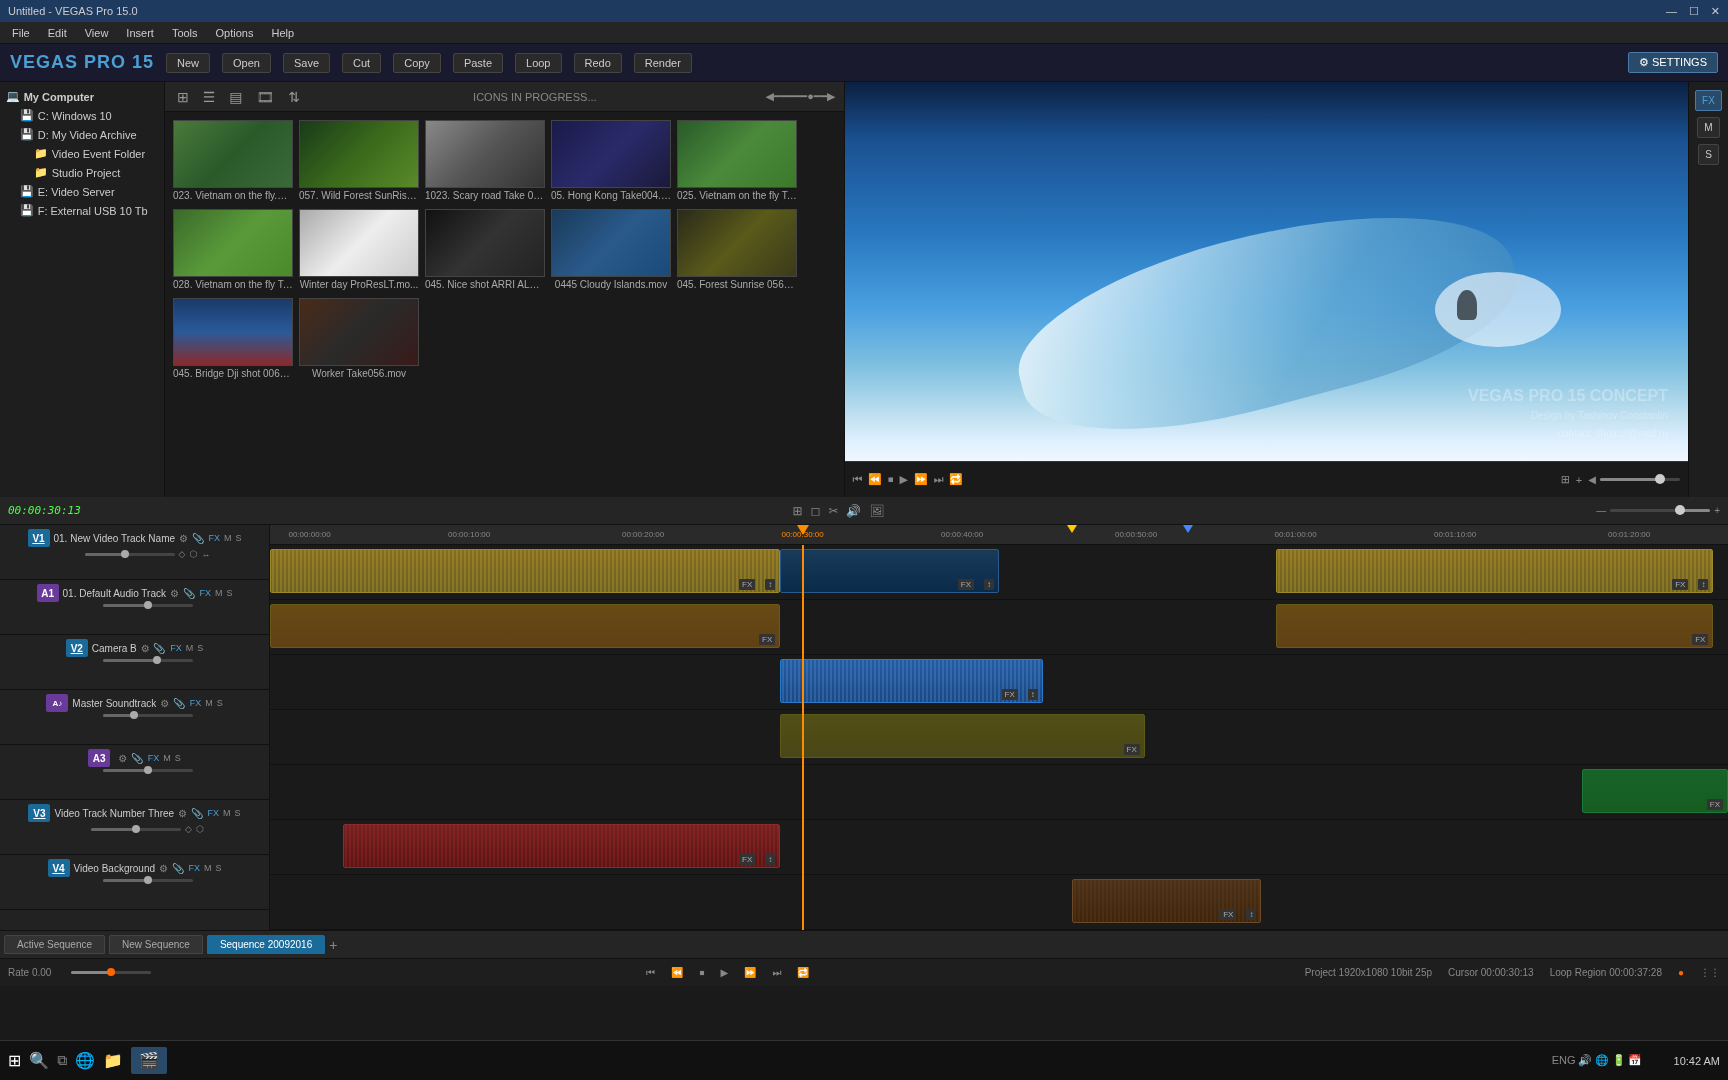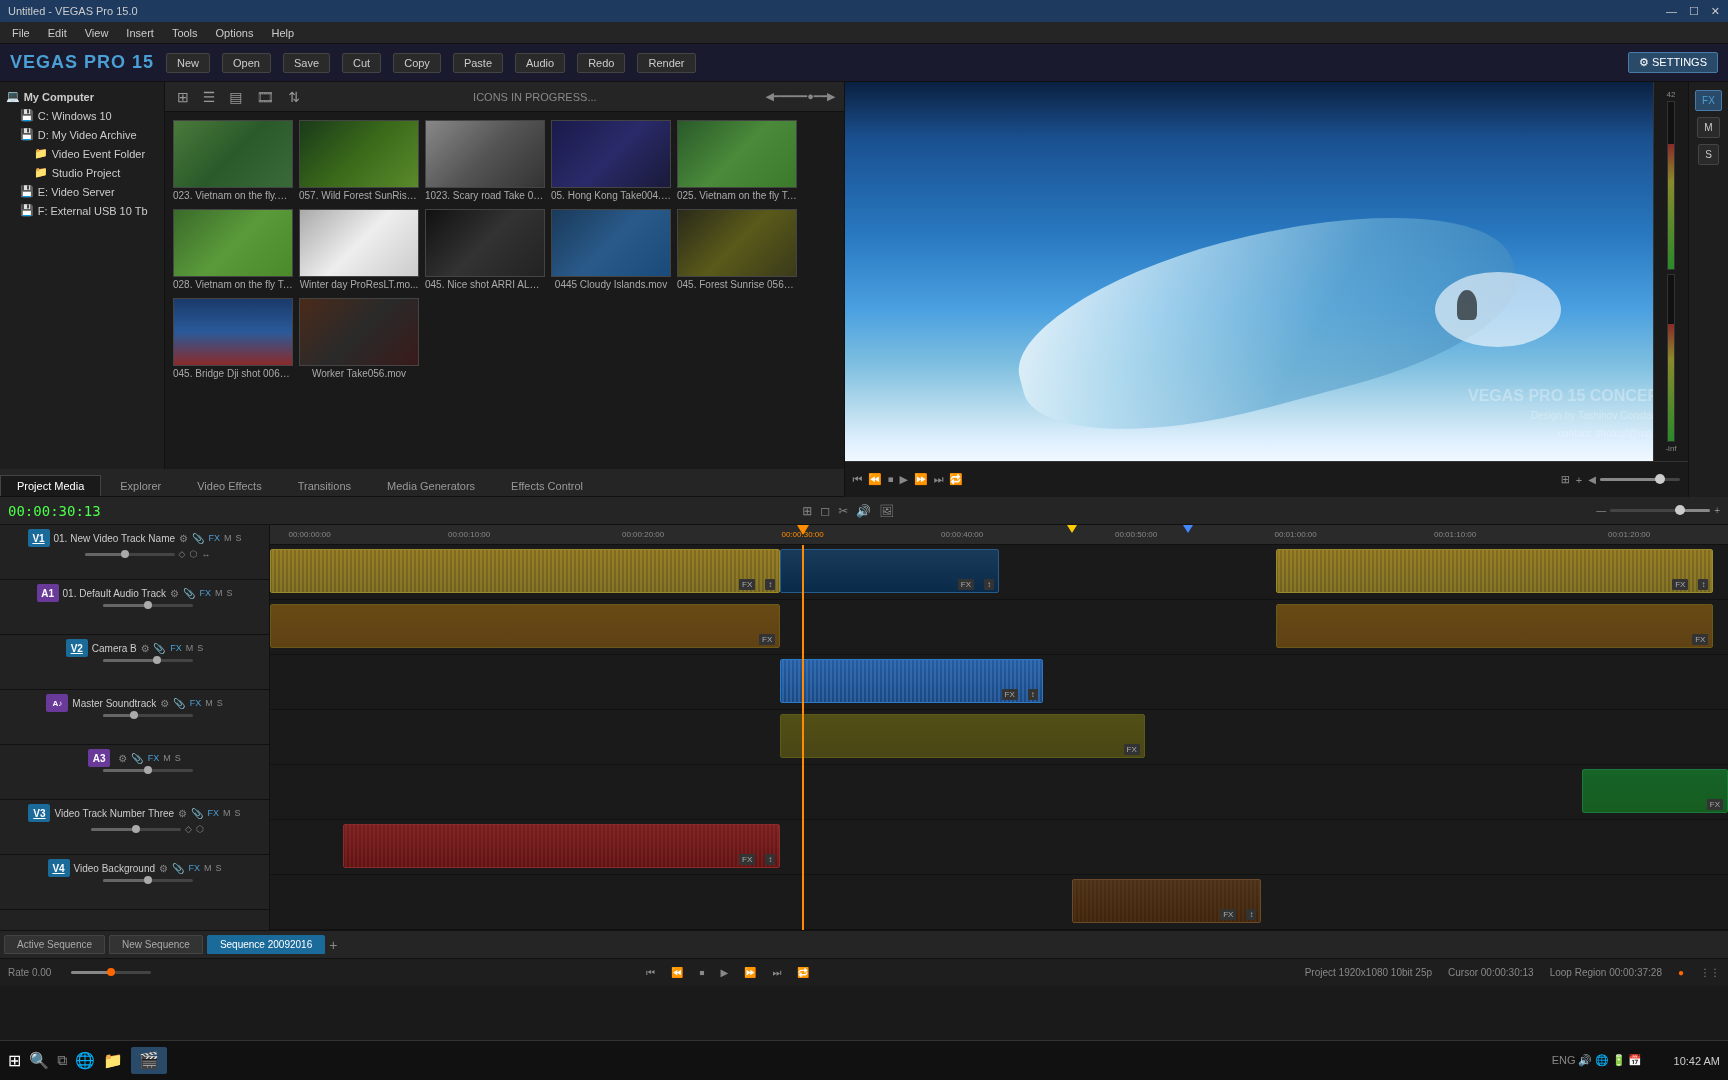--- a/index.html
+++ b/index.html
@@ -38,21 +38,21 @@
     #preview { width: 600px; background: #0a0a0a; flex-shrink: 0; position: relative; }
 
     
     #rightpanel { width: 38px; background: #1e1e1e; border-left: 1px solid #111; display: flex; flex-direction: column; align-items: center; padding-top: 4px; gap: 4px; }
 
     
     #tabs { background: #252525; height: 28px; display: flex; align-items: flex-end; border-bottom: 1px solid #111; }
     .tab { padding: 4px 16px; font-size: 11px; cursor: pointer; color: #999; border: 1px solid transparent; border-bottom: none; margin-right: 2px; }
     .tab.active { background: #1a1a1a; color: #fff; border-color: #444; }
     #transport { background: #252525; height: 28px; display: flex; align-items: center; padding: 0 8px; gap: 8px; border-bottom: 1px solid #111; }
-    .time-display { color: #4aff4a; font-size: 14px; font-family: monospace; }
+    .time-display { color: #4aff4a; font-size: 11px; font-family: monospace; font-style: italic; }
 
     #tracks { flex: 1; display: flex; overflow: hidden; }
     #track-headers { width: 270px; flex-shrink: 0; background: #222; border-right: 1px solid #111; }
     #track-timeline { flex: 1; background: #1a1a1a; overflow: hidden; position: relative; }
 
     .track-header { height: 52px; border-bottom: 1px solid #111; display: flex; align-items: center; padding: 4px 6px; gap: 4px; }
     .track-badge { width: 22px; height: 18px; border-radius: 2px; display: flex; align-items: center; justify-content: center; font-size: 10px; font-weight: bold; color: #fff; flex-shrink: 0; }
     .badge-v { background: #1a6a9a; text-decoration: underline; }
     .badge-a { background: #6a3a9a; }
 
@@ -99,21 +99,21 @@
 </div>
 
 <div id="appheader">
   <span class="logo">VEGAS PRO 15</span>
   <button class="toolbar-btn">New</button>
   <button class="toolbar-btn">Open</button>
   <button class="toolbar-btn">Save</button>
   <button class="toolbar-btn">Cut</button>
   <button class="toolbar-btn">Copy</button>
   <button class="toolbar-btn">Paste</button>
-  <button class="toolbar-btn">Audio</button>
+  <button class="toolbar-btn">Loop</button>
   <button class="toolbar-btn">Redo</button>
   <button class="toolbar-btn">Render</button>
   <div style="flex:1;"></div>
   <button class="toolbar-btn" style="background:#2a4a6a;border-color:#4a7aaa;color:#fff;">⚙ <span>SETTINGS</span></button>
 </div>
 
 <div id="main-content">
 
   <div id="upper-area">
 
@@ -210,57 +210,39 @@
     <div class="thumb-label">045. Bridge Dji shot 0067.mp4</div>
   </div>
               <div class="media-thumb">
     <div class="thumb-img" style="background:linear-gradient(135deg,#4a2a1a 0%,#2a2a2a 50%,#3a1a1a 100%);"></div>
     <div class="thumb-label">Worker Take056.mov</div>
   </div>
             </div>
         </div>
       </div>
 
-      <div id="tabs">
-        <div class="tab active">Project Media</div>
-        <div class="tab">Explorer</div>
-        <div class="tab">Video Effects</div>
-        <div class="tab">Transitions</div>
-        <div class="tab">Media Generators</div>
-        <div class="tab">Effects Control</div>
-      </div>
     </div>
 
     <div id="preview" style="flex:1;background:#000;position:relative;display:flex;flex-direction:column;">
 
       <div style="flex:1;position:relative;overflow:hidden;">
         <div style="width:100%;height:100%;background:linear-gradient(180deg,#0a2040 0%,#1a5090 15%,#2878c0 40%,#4aa0e0 60%,#80c0e0 75%,#c0e0f0 88%,#e0f0ff 95%,#f0f8ff 100%);position:relative;">
 
           <div style="position:absolute;top:40%;left:20%;width:60%;height:45%;background:linear-gradient(135deg,rgba(255,255,255,0.9) 0%,rgba(180,220,240,0.8) 30%,rgba(100,170,210,0.7) 60%,rgba(60,130,180,0.5) 100%);border-radius:50% 60% 40% 50%;transform:rotate(-15deg);"></div>
           <div style="position:absolute;top:50%;right:15%;width:15%;height:20%;background:rgba(255,255,255,0.6);border-radius:50%;"></div>
 
           <div style="position:absolute;top:55%;right:25%;width:20px;height:30px;background:rgba(0,0,0,0.6);border-radius:50% 50% 20% 20%;"></div>
 
           <div style="position:absolute;bottom:20px;right:20px;color:rgba(255,255,255,0.3);font-size:16px;font-weight:bold;text-align:right;">
             VEGAS PRO 15 CONCEPT<br>
             <span style="font-size:10px;font-weight:normal;">Design by Tashinov Constantin</span><br>
             <span style="font-size:10px;font-weight:normal;">contact: shotcut@mail.ru</span>
           </div>
         </div>
 
-        <div style="position:absolute;right:0;top:0;width:35px;height:100%;background:#1a1a1a;display:flex;flex-direction:column;align-items:center;padding:8px 4px;gap:2px;border-left:1px solid #333;">
-          <div style="font-size:8px;color:#888;">42</div>
-          <div style="flex:1;width:8px;background:#111;border:1px solid #333;position:relative;overflow:hidden;">
-            <div style="position:absolute;bottom:0;width:100%;height:75%;background:linear-gradient(0deg,#2a8a2a 0%,#8a8a2a 70%,#8a2a2a 100%);"></div>
-          </div>
-          <div style="flex:1;width:8px;background:#111;border:1px solid #333;position:relative;overflow:hidden;margin-top:2px;">
-            <div style="position:absolute;bottom:0;width:100%;height:70%;background:linear-gradient(0deg,#2a8a2a 0%,#8a8a2a 70%,#8a2a2a 100%);"></div>
-          </div>
-          <div style="font-size:8px;color:#888;margin-top:auto;">-inf</div>
-        </div>
       </div>
 
       <div id="preview-controls" style="background:#1a1a1a;height:36px;display:flex;align-items:center;padding:0 8px;gap:6px;border-top:1px solid #333;">
         <span style="color:#888;cursor:pointer;">⏮</span>
         <span style="color:#888;cursor:pointer;">⏪</span>
         <span style="color:#888;cursor:pointer;">⏹</span>
         <span style="color:#888;cursor:pointer;">▶</span>
         <span style="color:#888;cursor:pointer;">⏩</span>
         <span style="color:#888;cursor:pointer;">⏭</span>
         <span style="color:#888;cursor:pointer;">🔁</span>

